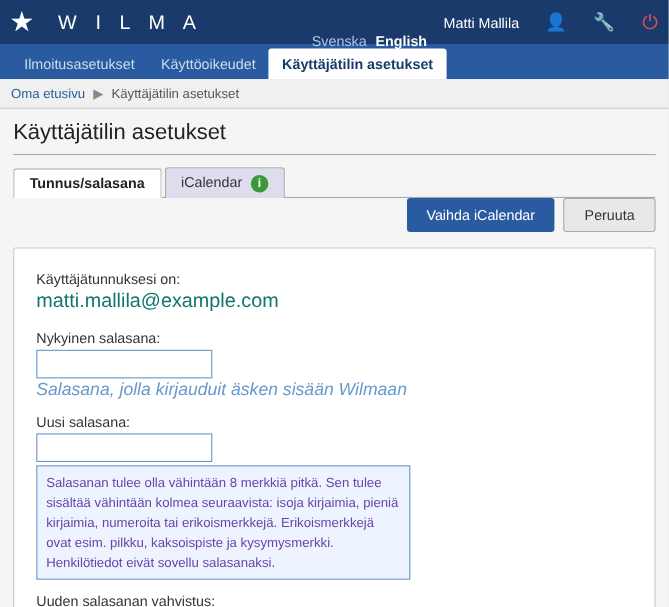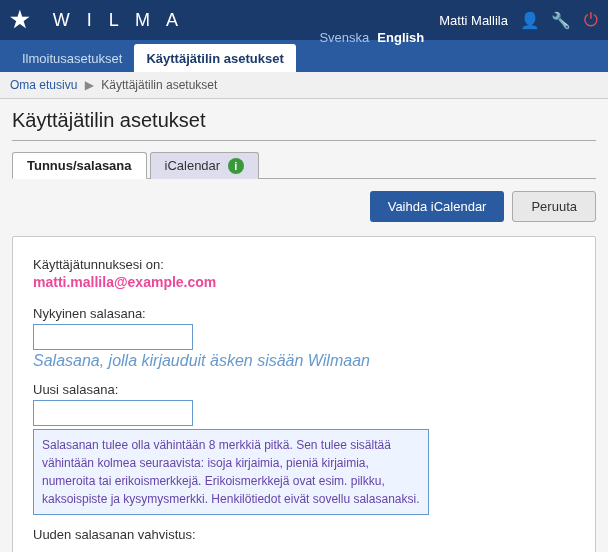--- a/index.html
+++ b/index.html
@@ -45,21 +45,21 @@
       font-size: 13px;
       margin-top: 34px;
     }
     .lang-link.active {
       color: white;
       font-weight: bold;
     }
     .user-area {
       display: flex;
       align-items: center;
-      gap: 12px;
+      gap: 24px;
       color: white;
       font-size: 13px;
     }
     .user-area .icon-btn {
       color: #aac4e8;
       font-size: 16px;
       cursor: pointer;
     }
     .power-icon {
       color: #e05050;
@@ -117,21 +117,20 @@
     .page-divider {
       border: none;
       border-top: 1px solid #aaa;
       margin-bottom: 10px;
     }
 
     
     .tabs {
       display: flex;
       align-items: flex-end;
-      margin-bottom: 12px;
       border-bottom: 1px solid #aaa;
     }
     .tab {
       padding: 5px 14px;
       font-size: 13px;
       cursor: pointer;
       border: 1px solid #aaa;
       border-bottom: none;
       background: #dde;
       color: #333;
@@ -192,23 +191,23 @@
       border: 1px solid #c8c8c8;
       border-radius: 2px;
       padding: 20px 20px 24px 20px;
     }
     .username-label {
       font-size: 13px;
       color: #333;
       margin-bottom: 2px;
     }
     .username-value {
-      font-size: 14px;
-      font-weight: bold;
-      color: #ec4899;
+      font-size: 18px;
+      font-weight: normal;
+      color: #0f766e;
       margin-bottom: 16px;
     }
     .field-group {
       margin-bottom: 12px;
     }
     .field-label {
       font-size: 13px;
       color: #333;
       margin-bottom: 3px;
     }
@@ -227,21 +226,21 @@
       margin-top: 2px;
       font-style: italic;
     }
     .field-hint-box {
       border: 1px solid #6699cc;
       background: #eef4ff;
       padding: 6px 8px;
       font-size: 12px;
       color: #6644aa;
       margin-top: 3px;
-      width: 396px;
+      width: 340px;
       line-height: 1.5;
     }
   </style>
 </head>
 <body>
 
 <div class="top-bar">
   <div class="top-bar-logo">
     <span class="star-icon">★</span>
   </div>
@@ -253,20 +252,21 @@
   <div class="user-area">
     <span>Matti Mallila</span>
     <span class="icon-btn">👤</span>
     <span class="icon-btn">🔧</span>
     <span class="power-icon">⏻</span>
   </div>
 </div>
 
 <div class="sec-nav">
   <a class="sec-nav-item" href="#">Ilmoitusasetukset</a>
+  <a class="sec-nav-item" href="#">Käyttöoikeudet</a>
   <a class="sec-nav-item active" href="#">Käyttäjätilin asetukset</a>
 </div>
 
 <div class="breadcrumb">
   <a href="#">Oma etusivu</a>
   <span class="breadcrumb-sep">▶</span>
   <span>Käyttäjätilin asetukset</span>
 </div>
 
 <div class="page-content">

